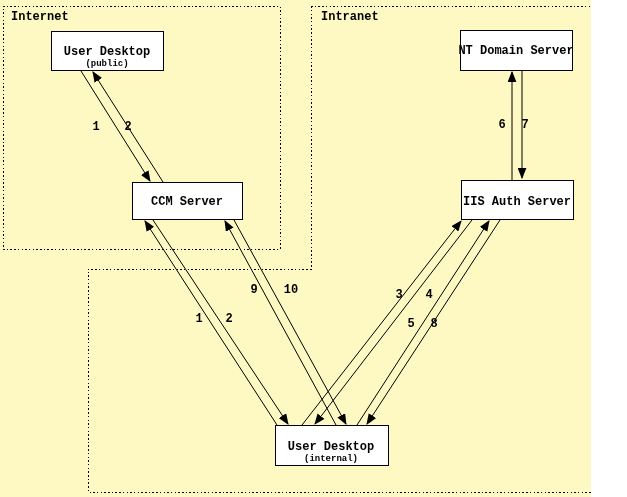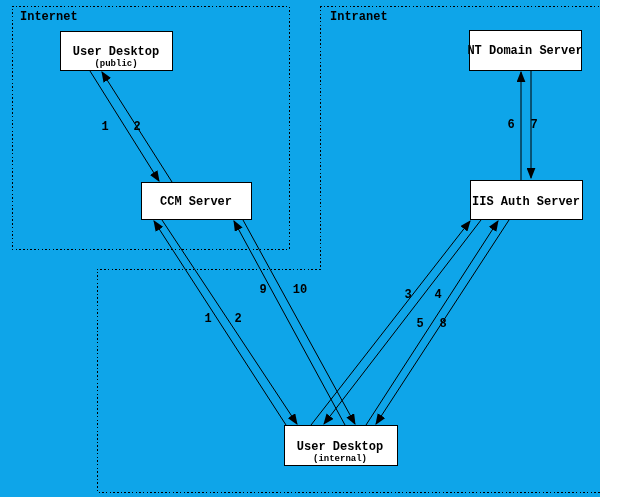--- a/index.html
+++ b/index.html
@@ -1,17 +1,17 @@
 <!DOCTYPE html>
 <html><head>
 <meta charset="utf-8">
 <style>
   html,body{margin:0;padding:0;background:#ffffff;}
   .stage{
-    width:591px;height:497px;position:relative;background:#0ea5e9;overflow:hidden;padding-left:9px;
+    width:591px;height:497px;position:relative;background:#fef9c3;overflow:hidden;
   }
   svg{display:block;}
   text{
     font-family:"Liberation Mono","DejaVu Sans Mono",monospace;
     font-weight:bold;
     fill:#000000;
   }
   .zone-label{font-size:12px;letter-spacing:0px;}
   .node-box{fill:#ffffff;stroke:#000000;stroke-width:1;shape-rendering:crispEdges;}
   .node-label{font-size:12px;text-anchor:middle;}

